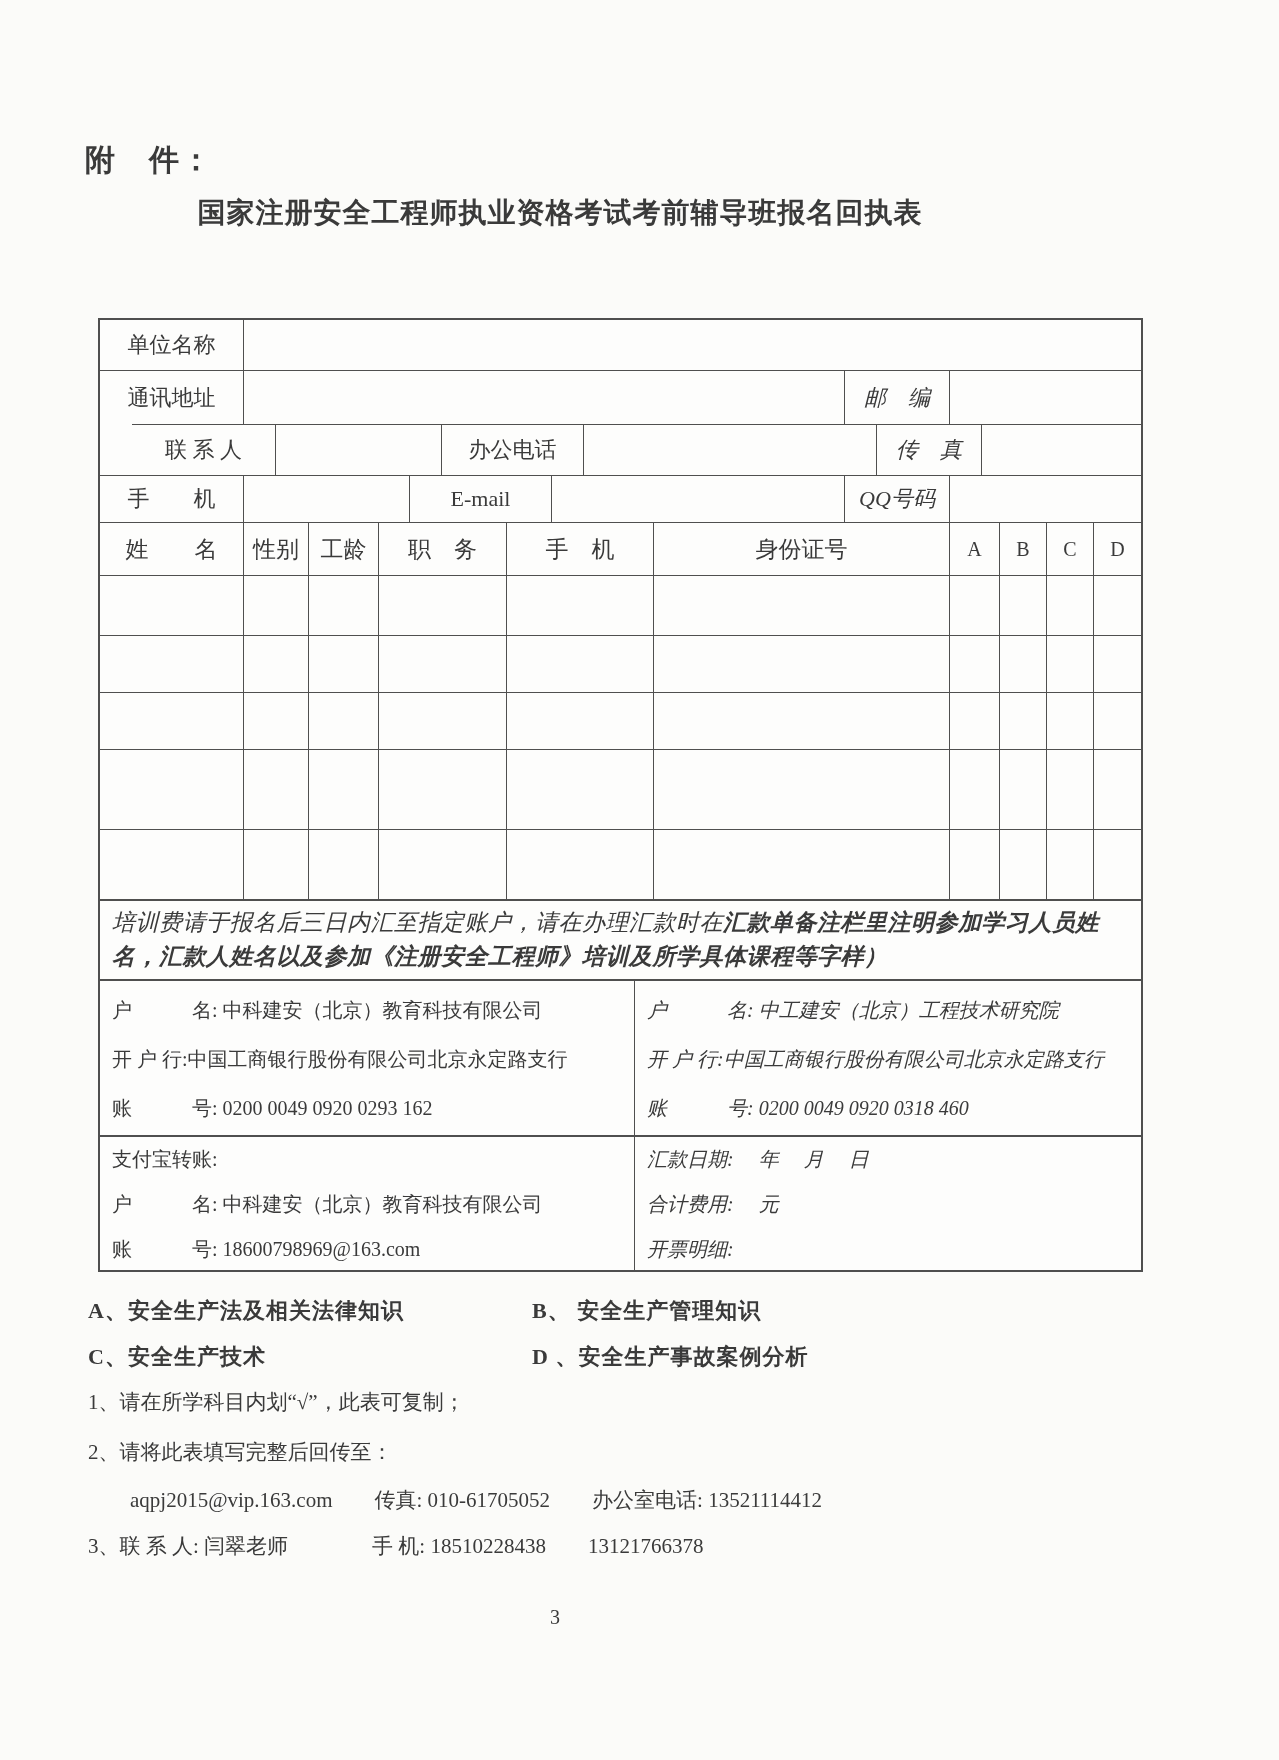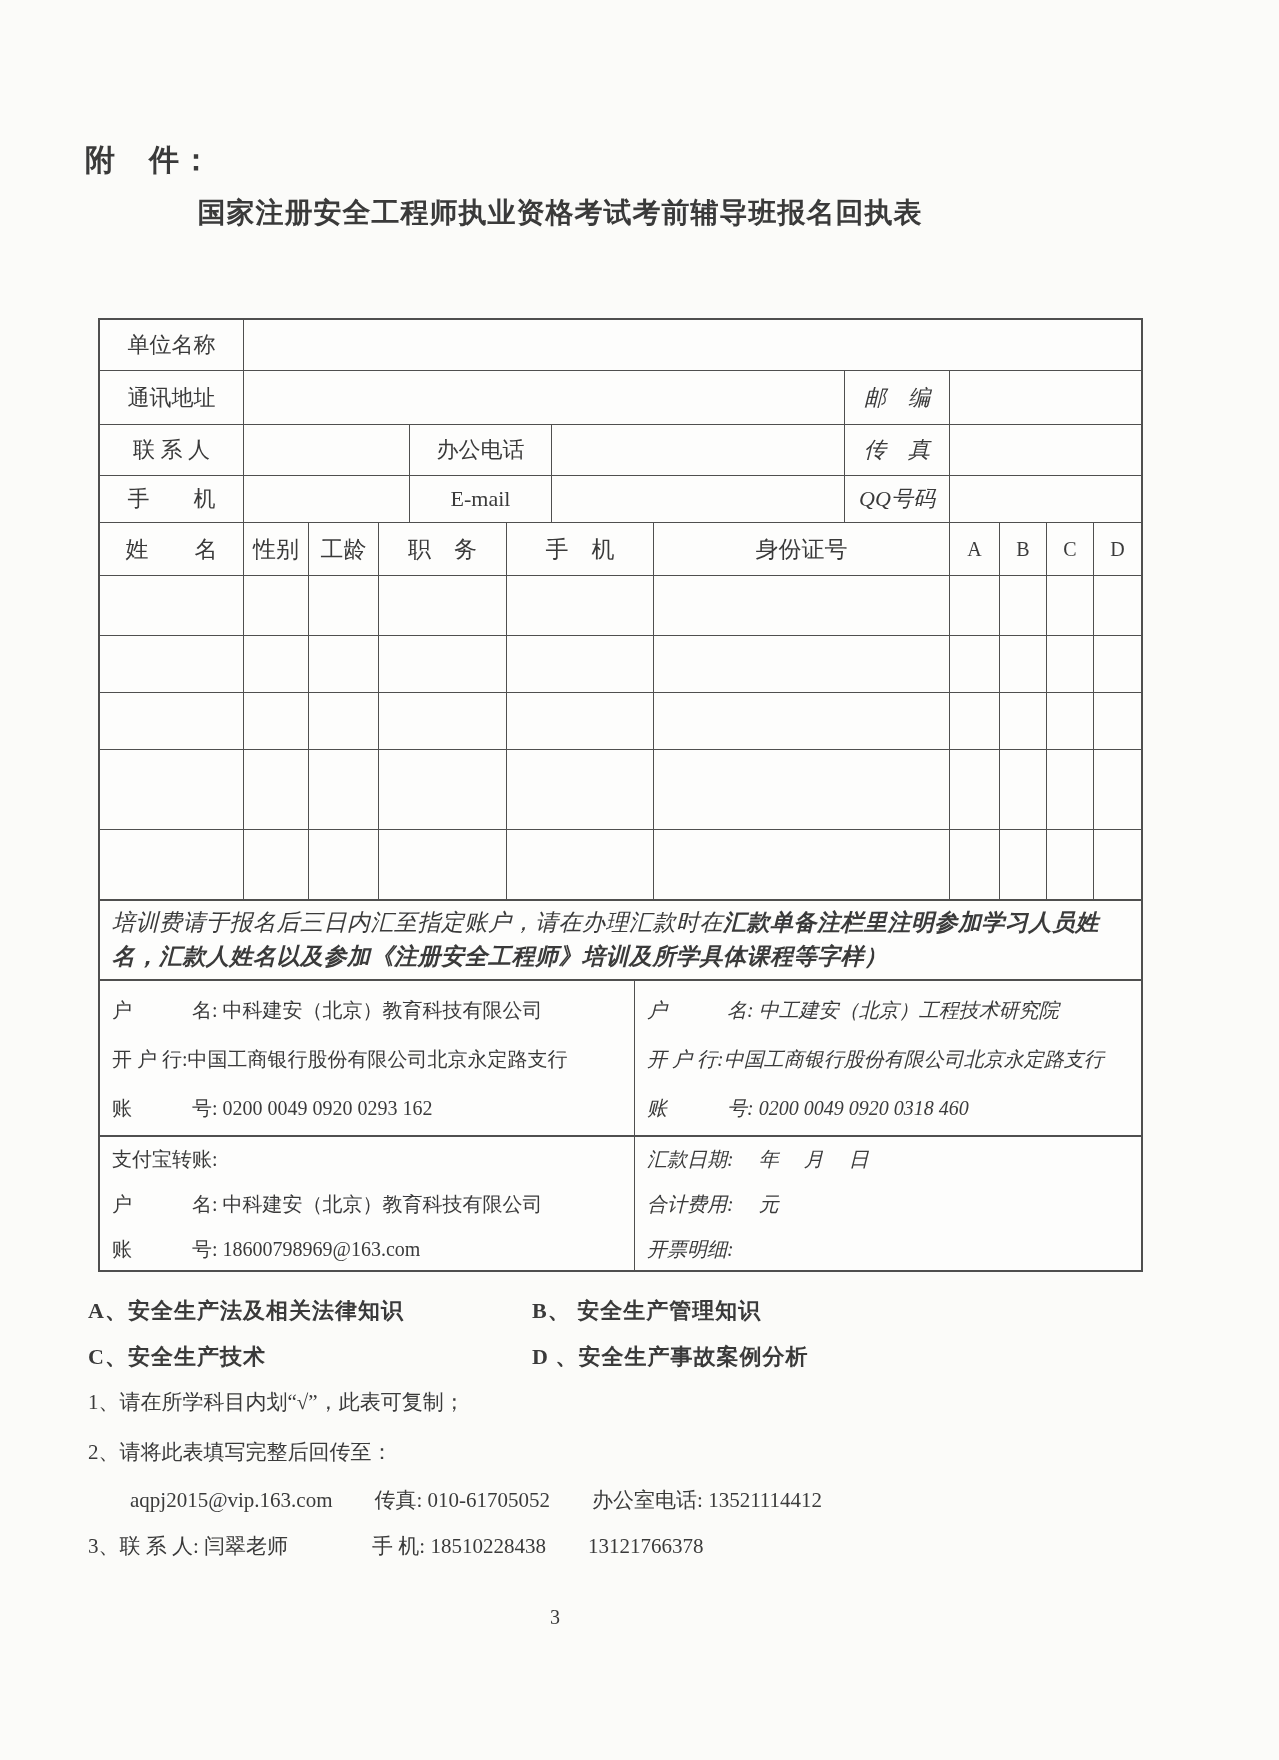--- a/index.html
+++ b/index.html
@@ -44,21 +44,21 @@
   
   .w144{width:144px;} .w601{width:601px;} .w105{width:105px;font-style:italic;}
   .w166{width:166px;} .w142{width:142px;} .w293{width:293px;}
   
   .pc0{width:144px;} .pc1{width:65px;} .pc2{width:70px;} .pc3{width:128px;}
   .pc4{width:147px;} .pc5{width:296px;} .pc6{width:50px;} .pc7{width:47px;}
   .pc8{width:47px;} .pc9{flex:1;}
   .head-cell{justify-content:center;font-size:23px;}
   .abcd{font-size:20px;}
   
-  .r1{height:50px;} .r2{height:54px;} .r3{height:51px;} .r4{height:47px;}
+  .r1{height:50px;} .r2{height:54px;} .r3{height:51px;margin-left:32px;} .r4{height:47px;}
   .rhead{height:53px;}
   
   .notice-row{height:80px;}
   .notice-cell{
     display:block;padding:5px 14px 0 12px;
     font-size:23px;line-height:34px;letter-spacing:0.5px;
   }
   .notice-cell strong{font-weight:bold;}
   
   .bank-row{height:156px;}

